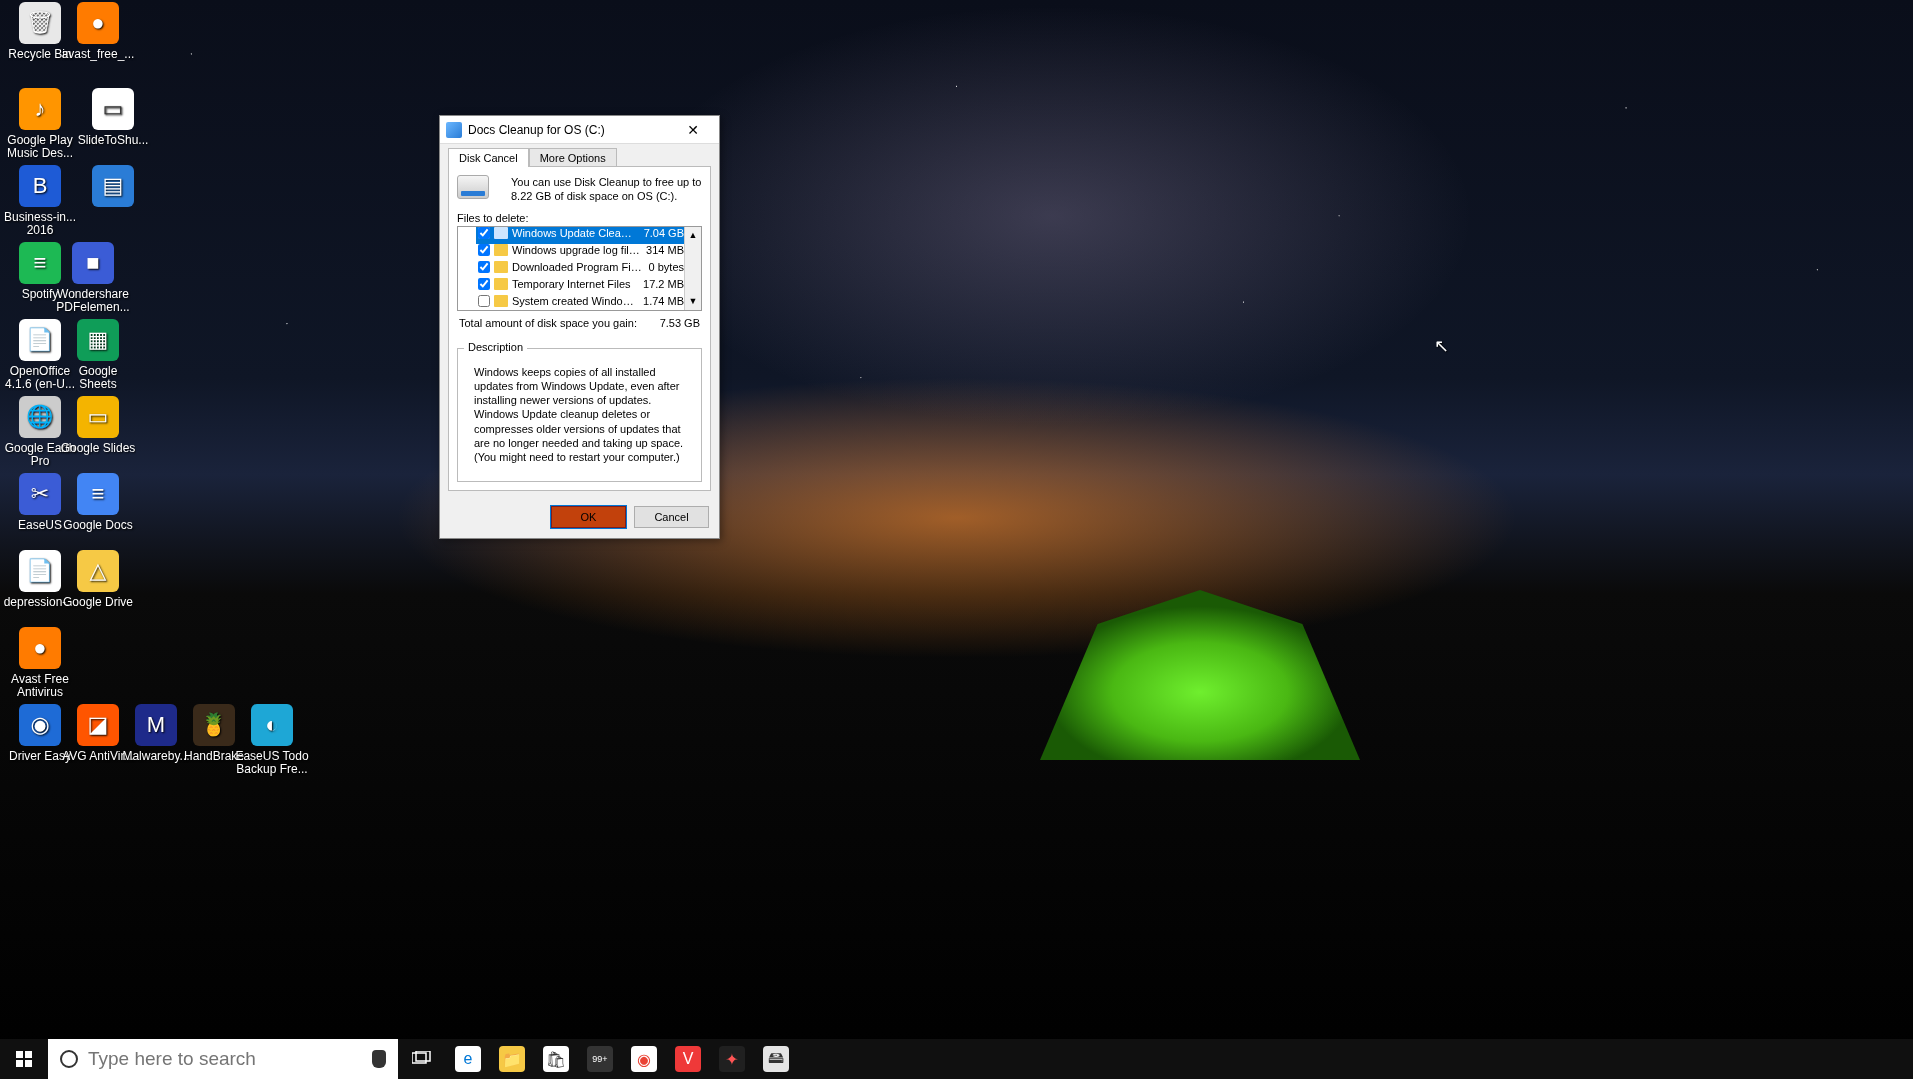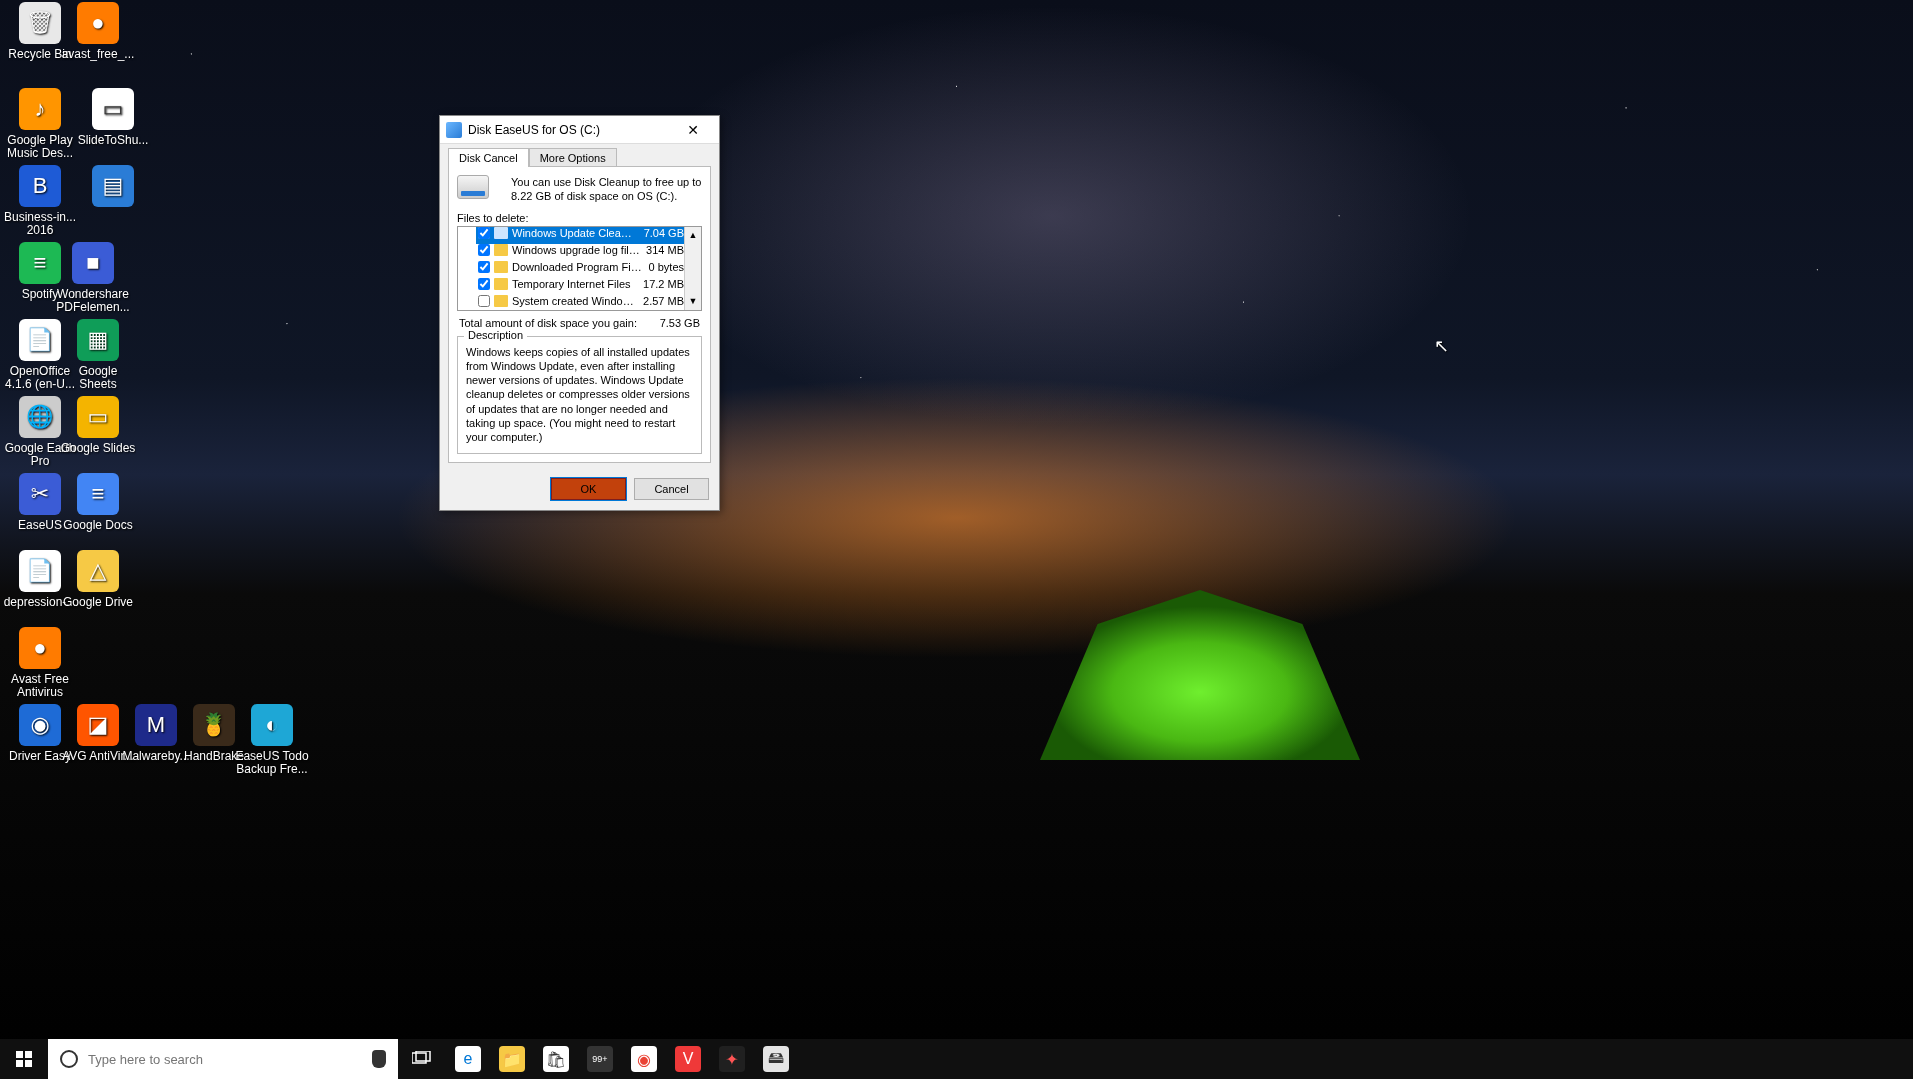--- a/index.html
+++ b/index.html
@@ -31,21 +31,21 @@
   .desktop { position: absolute; top: 0; left: 0; width: 100%; height: calc(100% - 40px); }
   .dicon { position: absolute; width: 76px; text-align: center; color: #fff; font-size: 12px; cursor: pointer; text-shadow: 1px 1px 2px #000; }
   .dicon .ibox { width: 42px; height: 42px; margin: 0 auto 4px; border-radius: 6px; display:flex; align-items:center; justify-content:center; font-size:22px; color:#fff; }
   .dicon .lbl { line-height: 1.1; max-height: 28px; overflow: hidden; }
   
   .taskbar { position: absolute; bottom: 0; left: 0; width: 100%; height: 40px; background: #101010; display: flex; align-items: center; color: #fff; font-size: 12px; }
   .taskbar .start { width: 48px; height: 40px; display:flex; align-items:center; justify-content:center; cursor:pointer; }
   .taskbar .start svg { width:16px; height:16px; }
   .taskbar .search { display:flex; align-items:center; background:#fff; color:#555; height:40px; width:350px; padding:0 12px; gap:10px; cursor:text; }
   .taskbar .search .circle { width:18px; height:18px; border:2px solid #333; border-radius:50%; }
-  .taskbar .search input { border:none; outline:none; flex:1; font-size:13px; background:transparent; color:#555; }
+  .taskbar .search input { border:none; outline:none; flex:1; font-size:19px; background:transparent; color:#555; }
   .taskbar .search .mic { width:14px; height:18px; background:#333; border-radius:4px 4px 6px 6px; }
   .taskbar .tv { width:48px; height:40px; display:flex; align-items:center; justify-content:center; cursor:pointer; }
   .taskbar .tbicon { width:44px; height:40px; display:flex; align-items:center; justify-content:center; cursor:pointer; position:relative; }
   .taskbar .tbicon .g { width:26px; height:26px; border-radius:4px; display:flex; align-items:center; justify-content:center; font-size:16px; }
   .taskbar .spacer { flex:1; }
   .taskbar .right { display:flex; align-items:center; gap:10px; padding-right:4px; }
   .taskbar .right .lbl { padding:0 6px; cursor:pointer; }
   .taskbar .clock { text-align:right; line-height:1.2; padding:0 8px; cursor:pointer; font-size:12px; }
   .taskbar .tray { display:flex; align-items:center; gap:8px; padding:0 6px; }
   .trayico { width:16px; height:16px; display:flex; align-items:center; justify-content:center; cursor:pointer; font-size:13px; }
@@ -70,21 +70,21 @@
   .dialog .flist .sb { position:absolute; right:0; top:0; bottom:0; width:17px; background:#f0f0f0; border-left:1px solid #ccc; }
   .dialog .flist .sb .up, .dialog .flist .sb .dn { height:17px; display:flex; align-items:center; justify-content:center; font-size:9px; cursor:pointer; background:#f0f0f0; }
   .dialog .flist .row { display:flex; height:17px; padding:0 0; font-size:11px; margin-right:17px; cursor:pointer;margin-left:18px; }
   .dialog .flist .row.sel { background:#0078d7; color:#fff; }
   .dialog .flist .row input { margin:0 4px 0 2px; width:12px; height:12px; }
   .dialog .flist .row .ficon { width:14px; height:12px; margin-right:4px; background:#f6c945; border-radius:1px; }
   .dialog .flist .row.sel .ficon { background:#cde6ff; }
   .dialog .flist .row .fname { flex:1; white-space:nowrap; overflow:hidden; text-overflow:ellipsis; }
   .dialog .flist .row .fsize { margin-left:6px; white-space:nowrap; }
   .dialog .totalrow { display:flex; justify-content:space-between; font-size:11px; padding:6px 2px 4px; }
-  .dialog .group { border:1px solid #bbb; padding:8px; margin-top:3px; position:relative; }
+  .dialog .group { border:1px solid #bbb; padding:16px; margin-top:15px; position:relative; }
   .dialog .group .gt { position:absolute; top:-8px; left:6px; background:#fff; padding:0 4px; font-size:11px; }
   .dialog .group .desc { font-size:11px; line-height:1.3; min-height:100px; }
   .dialog .btns { display:flex; justify-content:flex-end; gap:8px; padding:6px 10px 10px; }
   .dialog .btns button { width:75px; height:22px; font-size:11px; background:#e1e1e1; border:1px solid #adadad; cursor:pointer; }
   .dialog .btns button.primary { border:1px solid #7f1d1d; background:#c2410c; outline:1px solid #0078d7; }
   .cursor { position:absolute; left:1434px; top:335px; font-size:18px; color:#fff; text-shadow:1px 1px 2px #000; pointer-events:none; }
 </style>
 </head>
 <body>
 
@@ -177,21 +177,21 @@
     </div>
     <div class="dicon" style="left: 234px; top: 704px;">
       <div class="ibox" style="background:#1ea7d6;color:#fff">◐</div>
       <div class="lbl">EaseUS Todo Backup Fre...</div>
     </div>
   </div>
 
 <div class="dialog">
   <div class="titlebar">
     <div class="ticon"></div>
-    <div class="ttext">Disk EaseUS for OS (C:)</div>
+    <div class="ttext">Docs Cleanup for OS (C:)</div>
     <div class="close">✕</div>
   </div>
   <div class="tabs">
     <div class="tab active">Disk Cancel</div>
     <div class="tab">More Options</div>
   </div>
   <div class="pane">
     <div class="summary">
       <div class="drv"></div>
       <div class="stext">You can use Disk Cleanup to free up to 8.22 GB of disk space on OS (C:).</div>
@@ -219,21 +219,21 @@
         <div class="row">
           <input type="checkbox" checked="" style="">
           <div class="ficon"></div>
           <div class="fname">Temporary Internet Files</div>
           <div class="fsize">17.2 MB</div>
         </div>
         <div class="row">
           <input type="checkbox" style="">
           <div class="ficon"></div>
           <div class="fname">System created Windows Error Reporti...</div>
-          <div class="fsize">2.57 MB</div>
+          <div class="fsize">1.74 MB</div>
         </div>
         <div class="sb">
         <div class="up">▲</div>
         <div style="flex:1"></div>
         <div class="dn" style="position:absolute;bottom:0;left:0;right:0">▼</div>
       </div>
     </div>
     <div class="totalrow">
       <span>Total amount of disk space you gain:</span>
       <span>7.53 GB</span>

